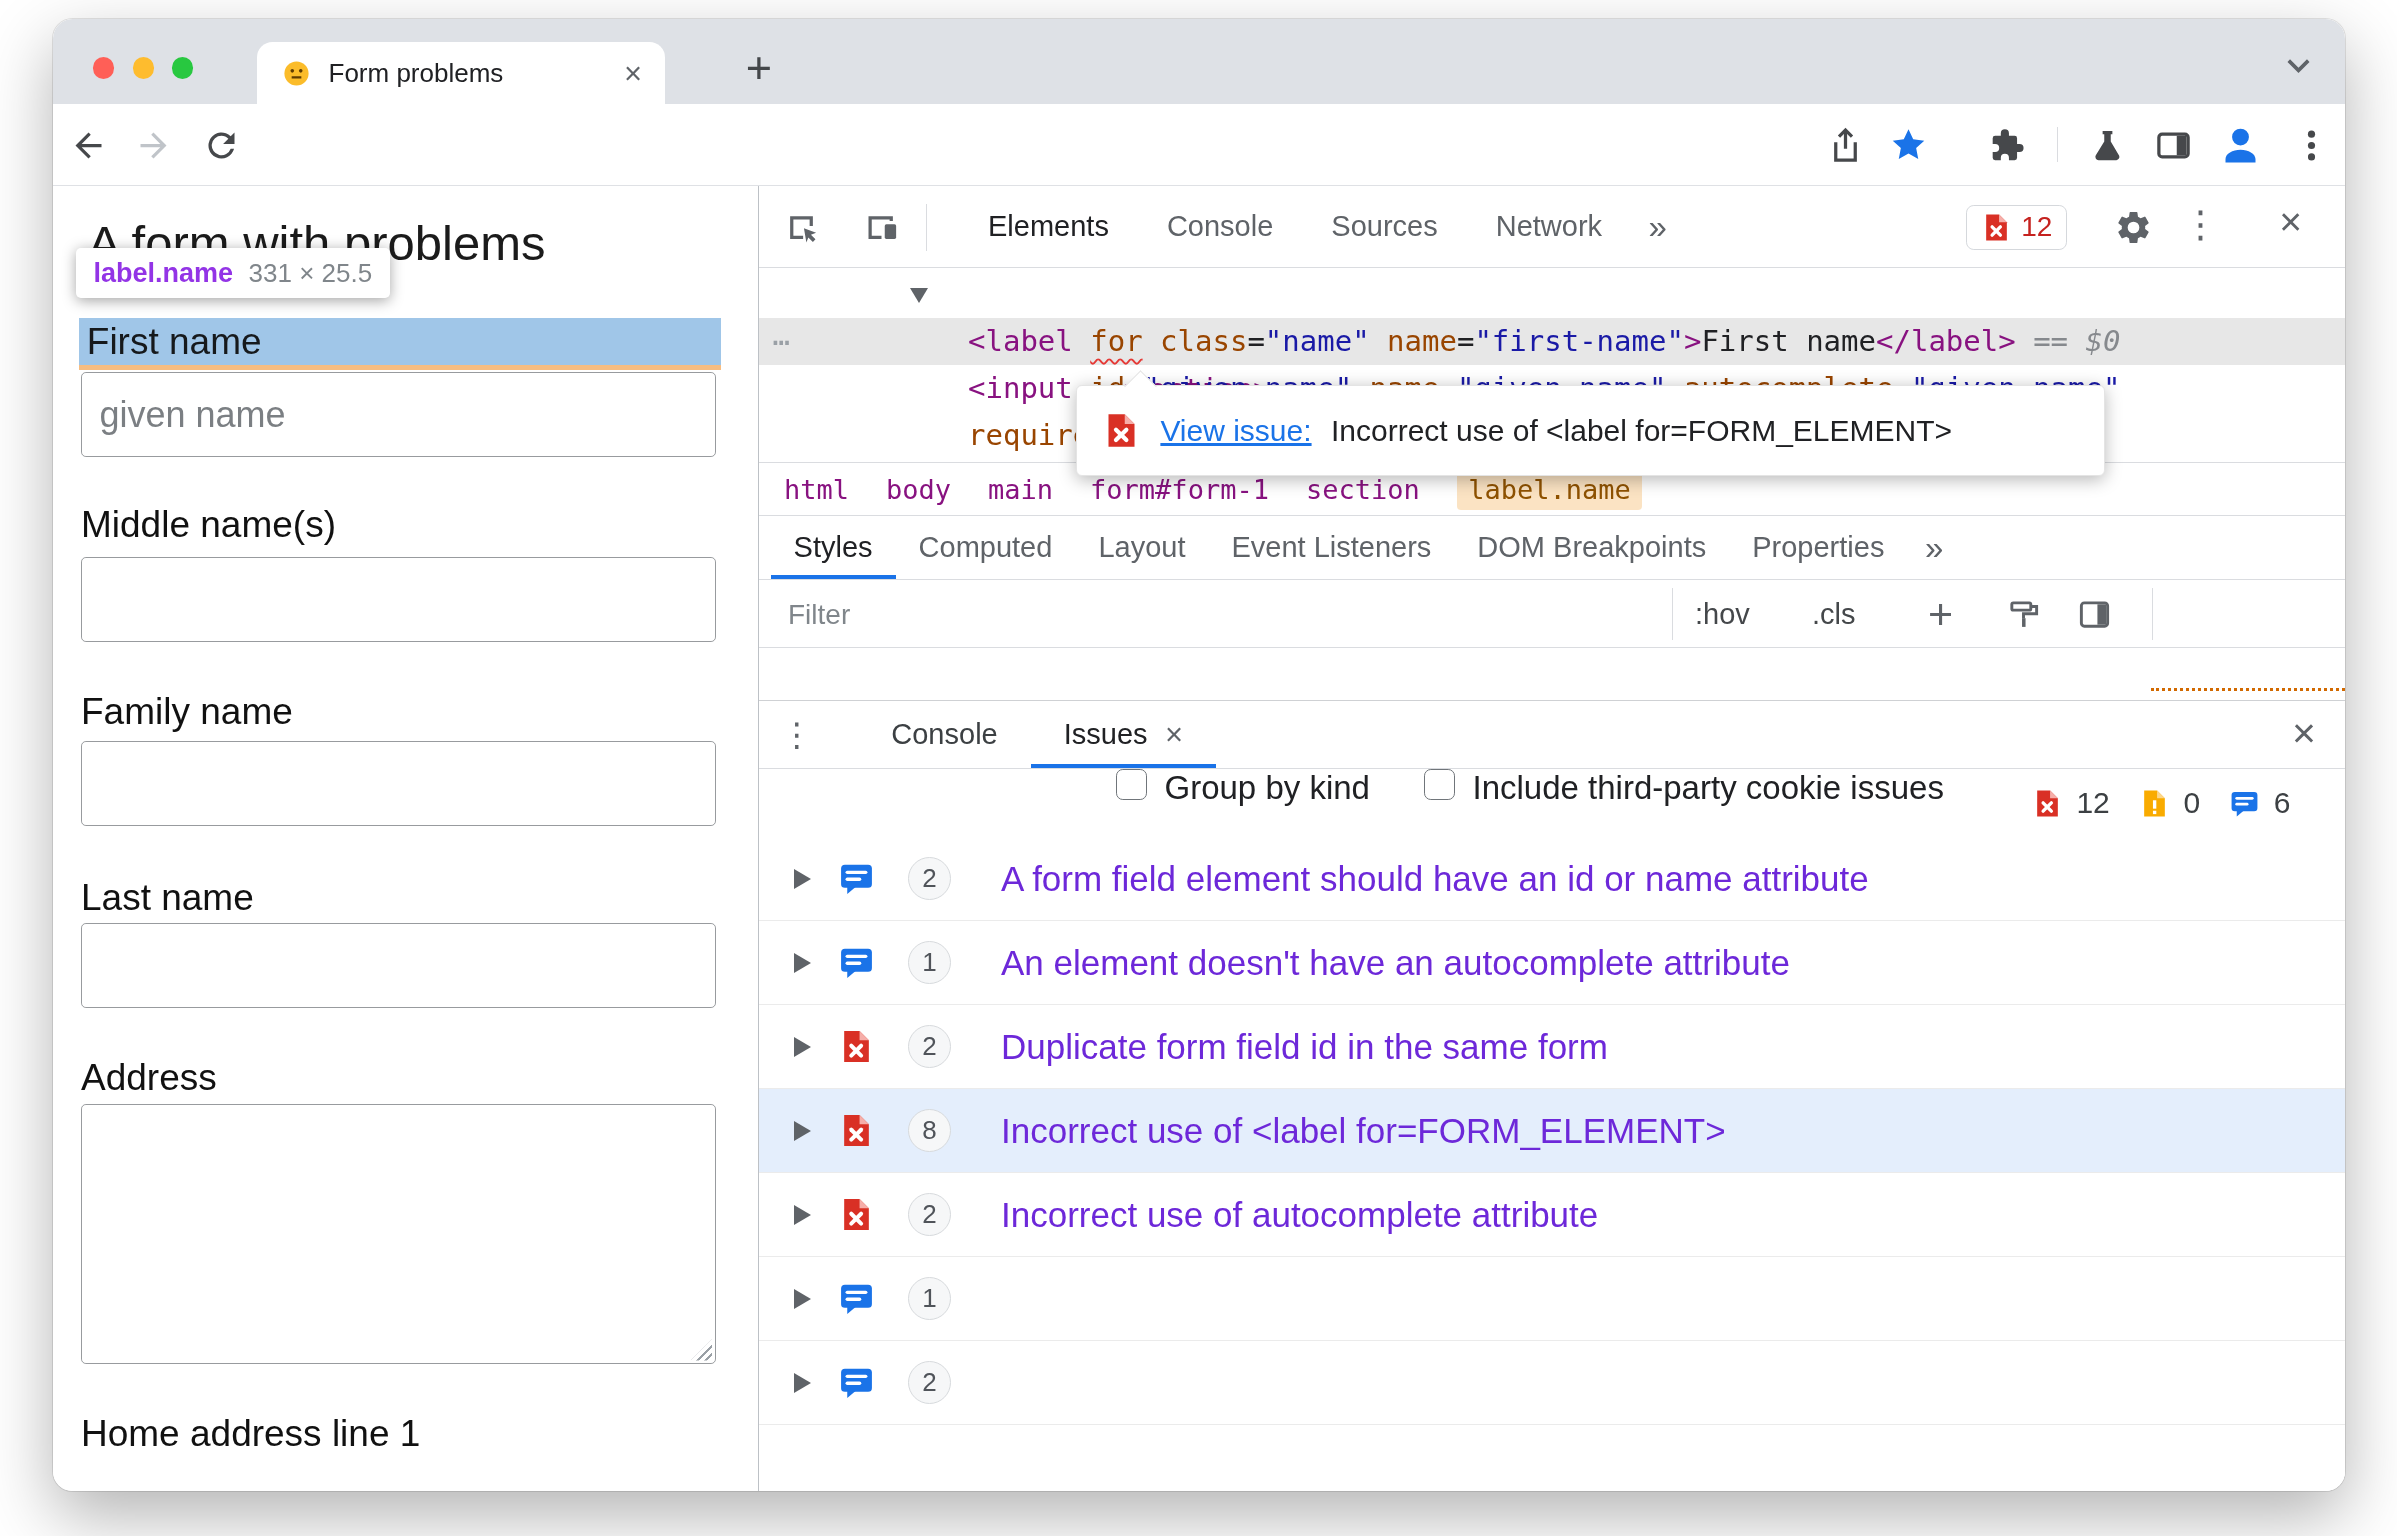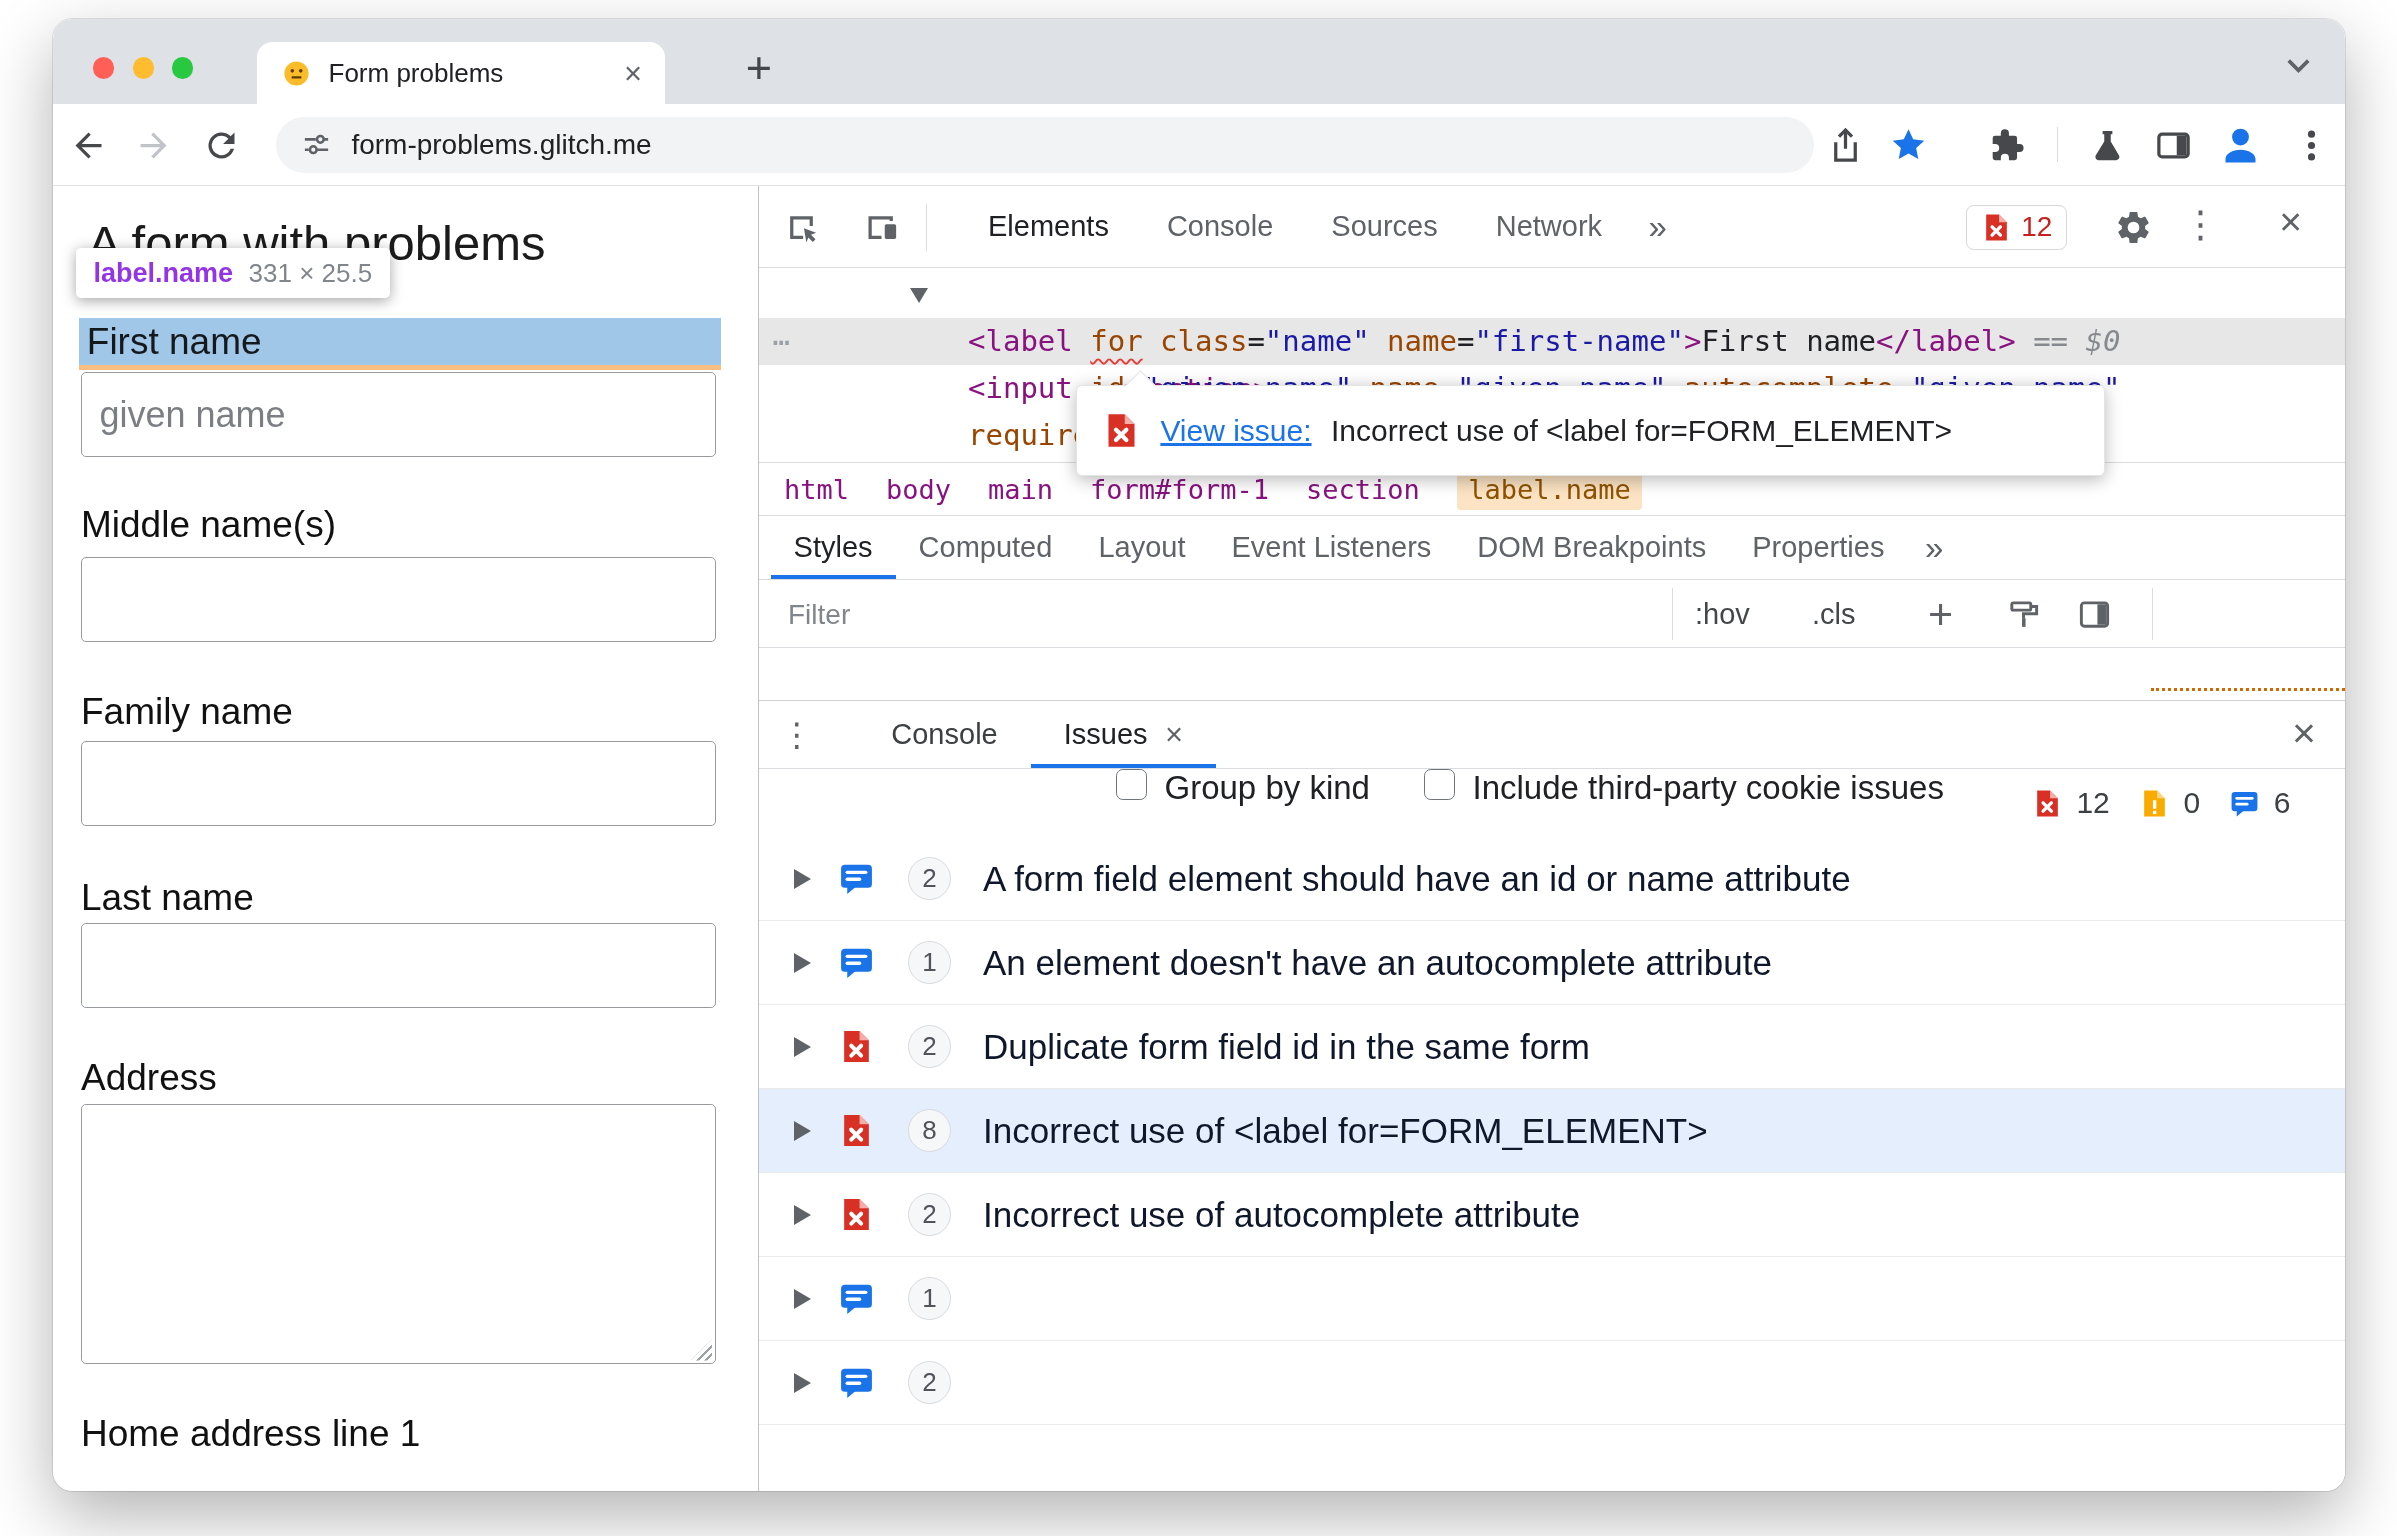--- a/index.html
+++ b/index.html
@@ -121,21 +121,21 @@
   .count-badges .num{ font-size:30px; color:#3c4043; margin-right:15.5px; }
   .mini-ic{ width:31px; height:31px; }
 
   .issues-list{ position:absolute; left:0; top:136px; right:0; bottom:0; }
   .issue-row{ height:84px; display:flex; align-items:center; border-bottom:1px solid #ebebeb; background:#fff; }
   .issue-row.selected{ background:#e4eefc; }
   .tri-right{ margin-left:35px; width:0; height:0; border-left:17.5px solid #5f6368; border-top:10.7px solid transparent; border-bottom:10.7px solid transparent; }
   .row-ic{ margin-left:27px; width:37px; height:37px; }
   .cnt{ margin-left:33px; width:43px; height:43px; border-radius:50%; background:#f6f7f8; border:1px solid #d7dadd;
         display:flex; align-items:center; justify-content:center; font-size:26px; color:#50545a; }
-  .issue-txt{ margin-left:32px; font-size:35px; color:#0f172a; }
+  .issue-txt{ margin-left:50px; font-size:35px; color:#6d28d9; }
 
   svg{ display:block; width:100%; height:100%; }
 </style>
 </head>
 <body>
 
 <svg width="0" height="0" style="position:absolute" viewBox="0 0 2471 1583">
   <defs>
     <g id="i-error-doc">
       <path d="M4 2h10l6 6v14H4z" fill="#d93025"></path>
@@ -201,35 +201,20 @@
       <svg viewBox="0 0 24 24">
           <path d="M4 11h12.2l-5.6-5.6L12 4l8 8-8 8-1.4-1.4 5.6-5.6H4z" fill="currentColor"></path>
         </svg>
     </span>
     <span class="nav-ic" style="left:149px">
       <svg viewBox="0 0 24 24">
           <path d="M17.65 6.35A8 8 0 1 0 19.73 14h-2.08A6 6 0 1 1 12 6c1.66 0 3.14.69 4.22 1.78L13 11h7V4z" fill="currentColor"></path>
         </svg>
     </span>
 
-    <div class="pill">
-      <span class="site-ic">
-        <svg viewBox="0 0 24 24">
-            <g stroke="currentColor" stroke-width="2" fill="none">
-              <line x1="3" y1="8" x2="11.5" y2="8"></line>
-              <circle cx="15" cy="8" r="2.6"></circle>
-              <line x1="18" y1="8" x2="21" y2="8"></line>
-              <line x1="3" y1="16" x2="6" y2="16"></line>
-              <circle cx="9.5" cy="16" r="2.6"></circle>
-              <line x1="12.5" y1="16" x2="21" y2="16"></line>
-            </g>
-          </svg>
-      </span>
-      <span class="url">form-problems.glitch.me</span>
-    </div>
 
     <span class="nav-ic" style="left:1773px">
       <svg viewBox="0 0 24 24">
           <g fill="none" stroke="currentColor" stroke-width="2">
             <path d="M6 10v11h12V10"></path>
             <path d="M12 3v11"></path>
             <path d="M8 6.5L12 2.5l4 4"></path>
           </g>
         </svg>
     </span>

